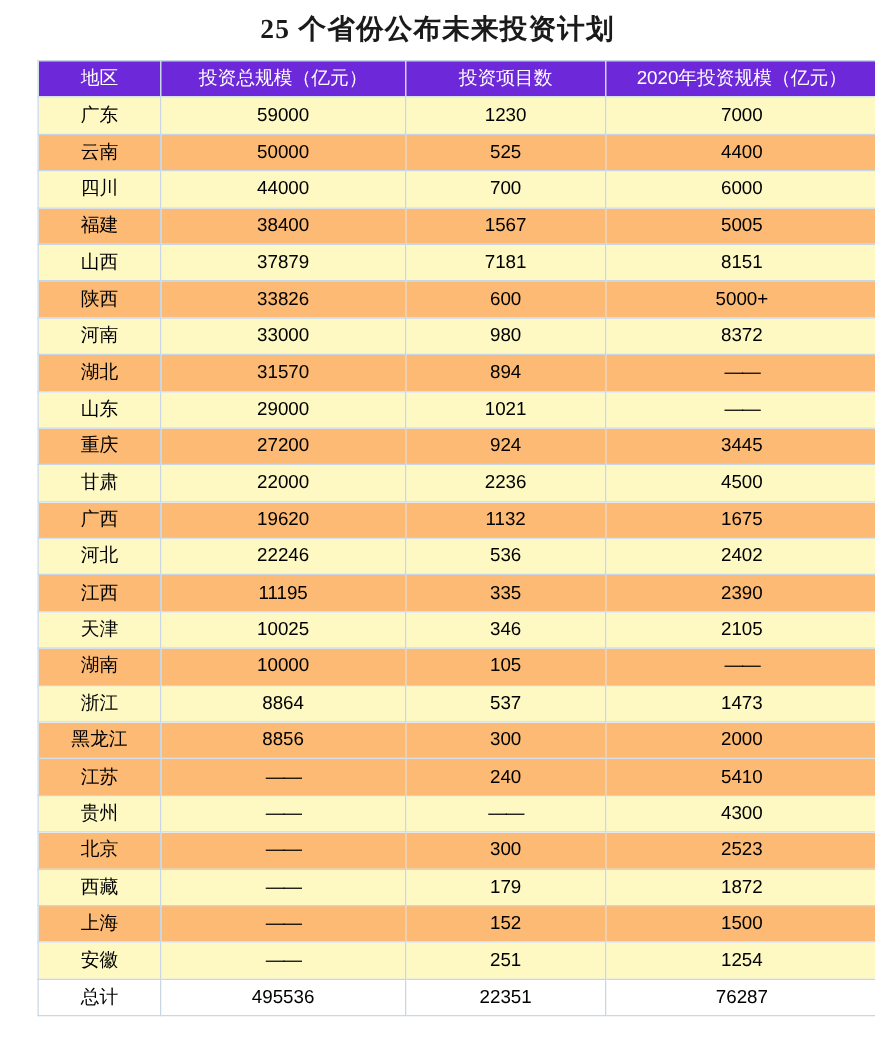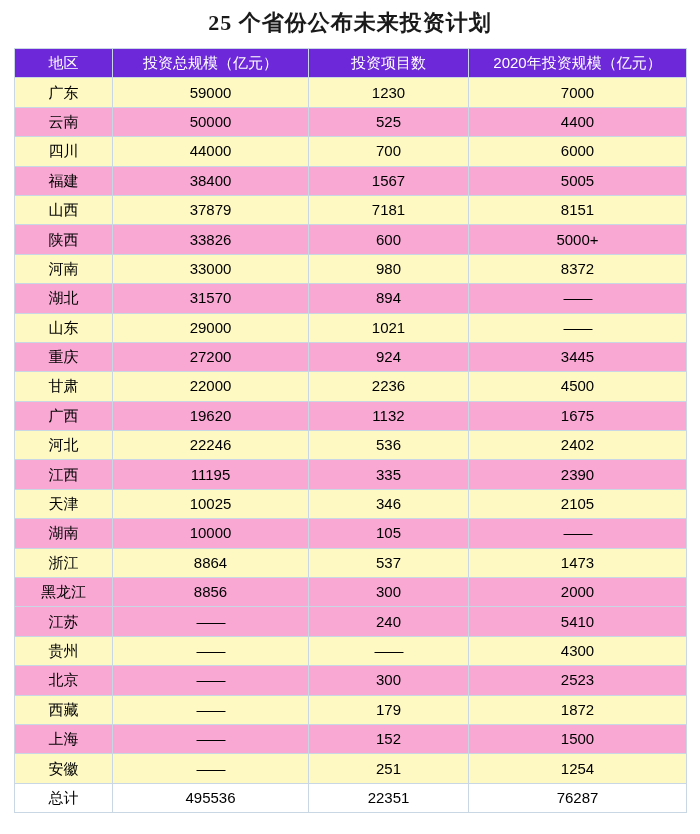--- a/index.html
+++ b/index.html
@@ -11,21 +11,21 @@
     width: 700px;
     height: 834px;
     font-family: "Liberation Sans", "DejaVu Sans", sans-serif;
     color: #000000;
     overflow: hidden;
   }
   .page {
     width: 700px;
     height: 834px;
     box-sizing: border-box;
-    padding: 0 14px;
+    padding: 0 30px;
     position: relative;
   }
   .title {
     text-align: center;
     font-size: 22px;
     font-weight: bold;
     letter-spacing: 1px;
     color: #1a1a1a;
     padding: 8px 0 10px 0;
     line-height: 30px;
@@ -56,21 +56,21 @@
     height: 34px;
     line-height: 34px;
     border: 1px solid #1f8fd6;
   }
   col.c-region { width: 98px; }
   col.c-total  { width: 196px; }
   col.c-count  { width: 160px; }
   col.c-y2020  { width: 218px; }
 
   tbody tr.odd td { background: #fef9c3; }
-  tbody tr.even td { background: #f9a8d4; }
+  tbody tr.even td { background: #fdba74; }
 
   tbody td.region {
     color: #000;
   }
   tbody tr.total td {
     background: #ffffff;
     font-weight: normal;
   }
   .dash {
     letter-spacing: -1px;

